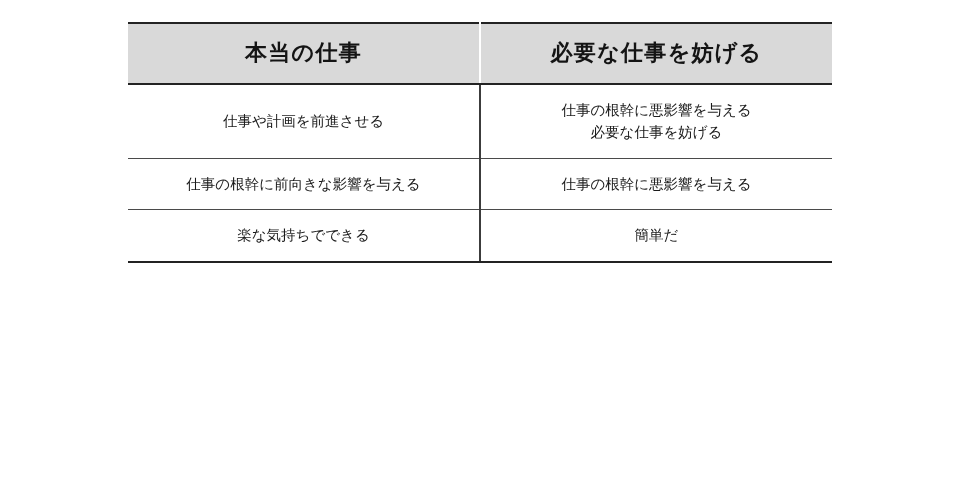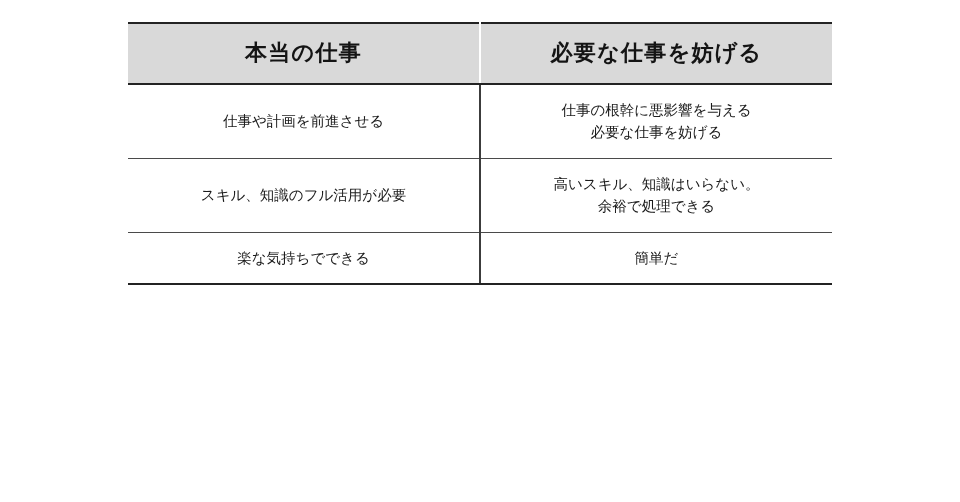--- a/index.html
+++ b/index.html
@@ -88,25 +88,24 @@
           <td class="left-cell">
             <span class="line2">仕事や計画を前進させる</span>
           </td>
           <td>
             <span class="line2">仕事の根幹に悪影響を与える</span>
             <span class="line2">必要な仕事を妨げる</span>
           </td>
         </tr>
         <tr>
           <td class="left-cell">
-            <span class="line2">スキル、知識のフル活用が必要</span>
+            <span class="line2">仕事の根幹に前向きな影響を与える</span>
           </td>
           <td>
-            <span class="line2">高いスキル、知識はいらない。</span>
-            <span class="line2">余裕で処理できる</span>
+            <span class="line2">仕事の根幹に悪影響を与える</span>
           </td>
         </tr>
         <tr>
           <td class="left-cell">
             <span class="line2">楽な気持ちでできる</span>
           </td>
           <td>
             <span class="line2">簡単だ</span>
           </td>
         </tr>

